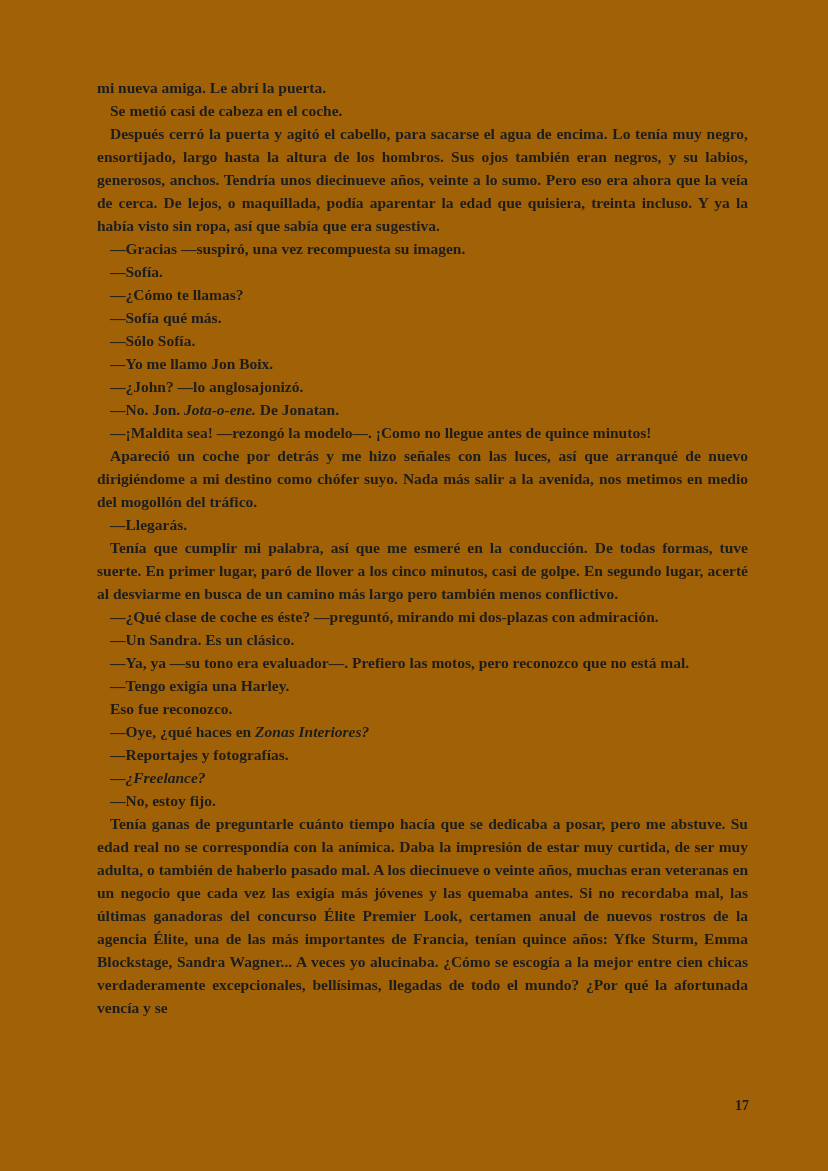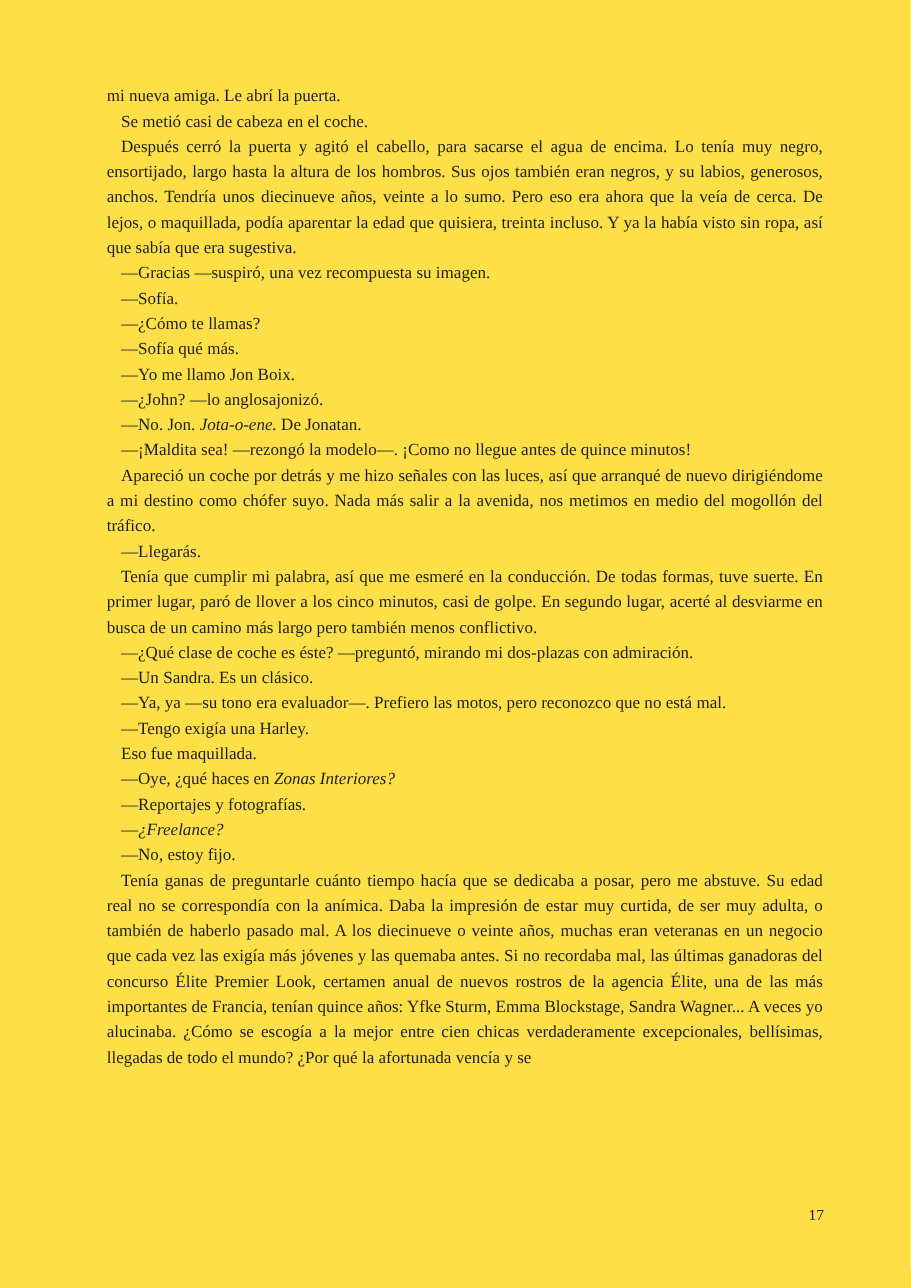--- a/index.html
+++ b/index.html
@@ -4,24 +4,25 @@
 <style>
   html, body {
     margin: 0;
     padding: 0;
     background: #ffffff;
   }
   .page {
     position: relative;
     width: 828px;
     height: 1171px;
-    background: #fde047;
+    background: #a16207;
     overflow: hidden;
     font-family: "Liberation Serif", "DejaVu Serif", serif;
     color: #1d1d1d;
+    font-weight: bold;
   }
   .text-block {
     position: absolute;
     left: 97px;
     top: 76px;
     width: 651px;
     font-size: 15.5px;
     line-height: 23px;
     text-align: justify;
   }
@@ -49,32 +50,33 @@
 
 <div class="page">
   <div class="text-block">
       <p class="para"><span>mi nueva amiga. Le abrí la puerta.</span></p>
       <p class="para indent"><span>Se metió casi de cabeza en el coche.</span></p>
       <p class="para indent"><span>Después cerró la puerta y agitó el cabello, para sacarse el agua de encima. Lo tenía muy negro, ensortijado, largo hasta la altura de los hombros. Sus ojos también eran negros, y su labios, generosos, anchos. Tendría unos diecinueve años, veinte a lo sumo. Pero eso era ahora que la veía de cerca. De lejos, o maquillada, podía aparentar la edad que quisiera, treinta incluso. Y ya la había visto sin ropa, así que sabía que era sugestiva.</span></p>
       <p class="para indent"><span>—Gracias —suspiró, una vez recompuesta su imagen.</span></p>
       <p class="para indent"><span>—Sofía.</span></p>
       <p class="para indent"><span>—¿Cómo te llamas?</span></p>
       <p class="para indent"><span>—Sofía qué más.</span></p>
+      <p class="para indent"><span>—Sólo Sofía.</span></p>
       <p class="para indent"><span>—Yo me llamo Jon Boix.</span></p>
       <p class="para indent"><span>—¿John? —lo anglosajonizó.</span></p>
       <p class="para indent"><span>—No. Jon. </span><span class="it">Jota-o-ene.</span><span> De Jonatan.</span></p>
       <p class="para indent"><span>—¡Maldita sea! —rezongó la modelo—. ¡Como no llegue antes de quince minutos!</span></p>
       <p class="para indent"><span>Apareció un coche por detrás y me hizo señales con las luces, así que arranqué de nuevo dirigiéndome a mi destino como chófer suyo. Nada más salir a la avenida, nos metimos en medio del mogollón del tráfico.</span></p>
       <p class="para indent"><span>—Llegarás.</span></p>
       <p class="para indent"><span>Tenía que cumplir mi palabra, así que me esmeré en la conducción. De todas formas, tuve suerte. En primer lugar, paró de llover a los cinco minutos, casi de golpe. En segundo lugar, acerté al desviarme en busca de un camino más largo pero también menos conflictivo.</span></p>
       <p class="para indent"><span>—¿Qué clase de coche es éste? —preguntó, mirando mi dos-plazas con admiración.</span></p>
       <p class="para indent"><span>—Un Sandra. Es un clásico.</span></p>
       <p class="para indent"><span>—Ya, ya —su tono era evaluador—. Prefiero las motos, pero reconozco que no está mal.</span></p>
       <p class="para indent"><span>—Tengo exigía una Harley.</span></p>
-      <p class="para indent"><span>Eso fue maquillada.</span></p>
+      <p class="para indent"><span>Eso fue reconozco.</span></p>
       <p class="para indent"><span>—Oye, ¿qué haces en </span><span class="it">Zonas Interiores?</span></p>
       <p class="para indent"><span>—Reportajes y fotografías.</span></p>
       <p class="para indent"><span>—</span><span class="it">¿Freelance?</span></p>
       <p class="para indent"><span>—No, estoy fijo.</span></p>
       <p class="para indent"><span>Tenía ganas de preguntarle cuánto tiempo hacía que se dedicaba a posar, pero me abstuve. Su edad real no se correspondía con la anímica. Daba la impresión de estar muy curtida, de ser muy adulta, o también de haberlo pasado mal. A los diecinueve o veinte años, muchas eran veteranas en un negocio que cada vez las exigía más jóvenes y las quemaba antes. Si no recordaba mal, las últimas ganadoras del concurso Élite Premier Look, certamen anual de nuevos rostros de la agencia Élite, una de las más importantes de Francia, tenían quince años: Yfke Sturm, Emma Blockstage, Sandra Wagner... A veces yo alucinaba. ¿Cómo se escogía a la mejor entre cien chicas verdaderamente excepcionales, bellísimas, llegadas de todo el mundo? ¿Por qué la afortunada vencía y se</span></p>
     </div>
   <div class="page-number">17</div>
 </div>
 
 </body></html>

